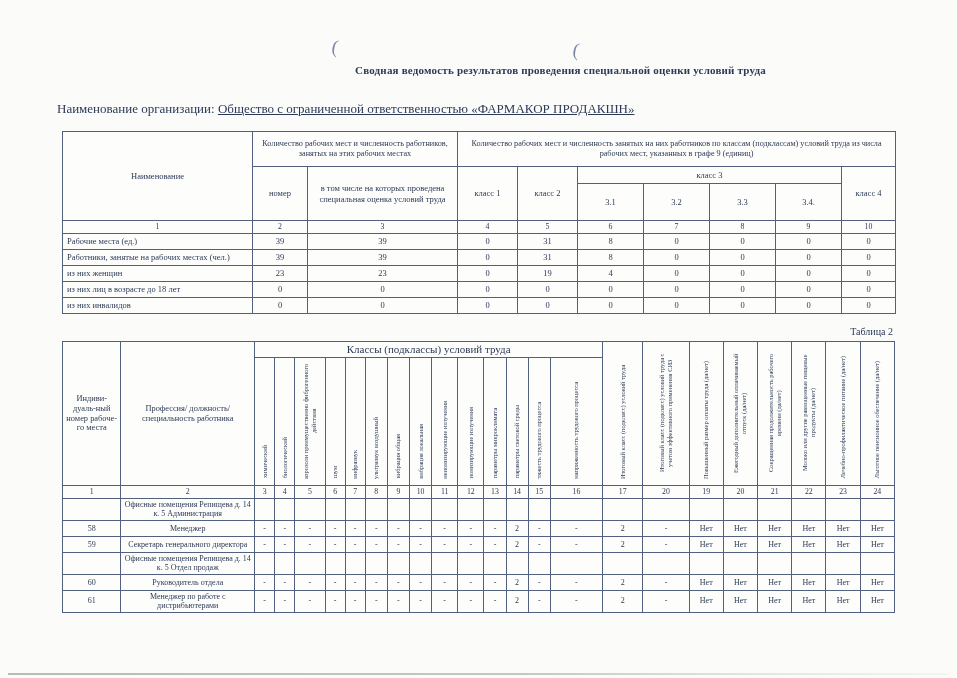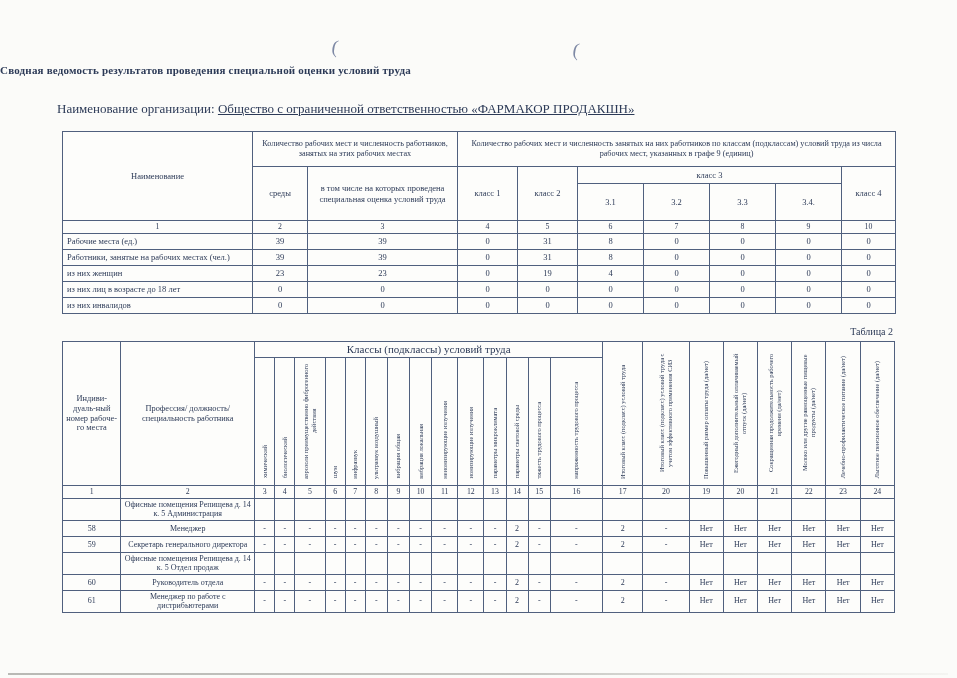--- a/index.html
+++ b/index.html
@@ -7,21 +7,21 @@
     width:957px;height:678px;
     background:#fbfbf9;
     font-family:"Liberation Serif","DejaVu Serif",serif;
     color:#2c3a57;
     position:relative;
     overflow:hidden;
   }
   .page{position:absolute;inset:0;}
   .title{
     position:absolute;top:64px;left:0;width:766px;
-    text-align:left;font-weight:bold;font-size:11px;letter-spacing:0.2px;
+    text-align:right;font-weight:bold;font-size:11px;letter-spacing:0.2px;
   }
   .orgline{
     position:absolute;top:101px;left:57px;font-size:13px;white-space:nowrap;
   }
   .orgname{text-decoration:underline;padding-right:6px;}
   .caption{
     position:absolute;right:64px;font-size:10px;text-align:right;
   }
   .cap1{top:130px;}
   .cap2{top:326px;}
@@ -91,21 +91,21 @@
         <col style="width:66px">
       <col style="width:54px">
     </colgroup>
     <thead>
       <tr class="hr1">
         <td rowspan="3">Наименование</td>
         <td colspan="2" class="g">Количество рабочих мест и численность работников, занятых на этих рабочих местах</td>
         <td colspan="7" class="g">Количество рабочих мест и численность занятых на них работников по классам (подклассам) условий труда из числа рабочих мест, указанных в графе 9 (единиц)</td>
       </tr>
       <tr class="hr2">
-        <td rowspan="2">среды</td>
+        <td rowspan="2">номер</td>
         <td rowspan="2">в том числе на которых проведена специальная оценка условий труда</td>
         <td rowspan="2">класс 1</td>
         <td rowspan="2">класс 2</td>
         <td colspan="4">класс 3</td>
         <td rowspan="2">класс 4</td>
       </tr>
       <tr class="hr3">
         <td>3.1</td>
         <td>3.2</td>
         <td>3.3</td>

